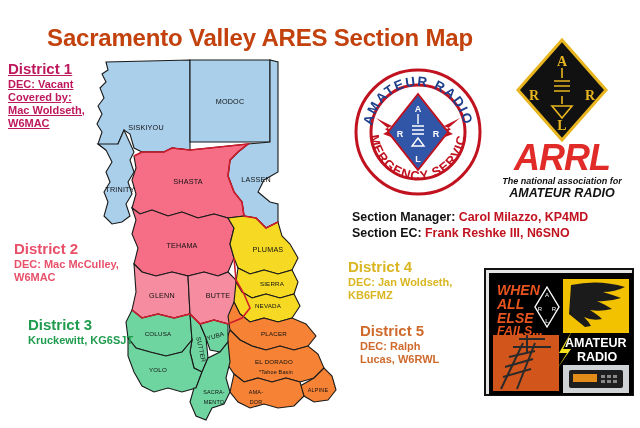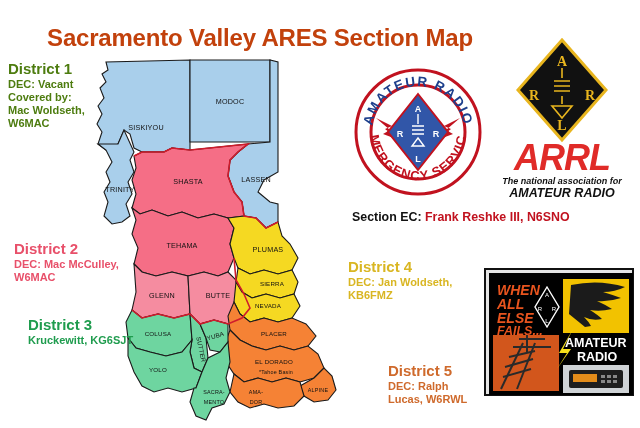--- a/index.html
+++ b/index.html
@@ -22,21 +22,21 @@
   .dline{fill:none;stroke:#d01c2c;stroke-width:1.6;}
 
   
   .dist{position:absolute;line-height:1.16;}
   .dist .hd{font-size:15px;font-weight:bold;margin-bottom:1px;}
   .dist .ln{font-size:11px;font-weight:bold;}
   .d1{left:8px;top:60px;color:#1d4f9c;}
   .d2{left:14px;top:240px;color:#e8506a;}
   .d3{left:28px;top:316px;color:#1f9c4e;}
   .d4{left:348px;top:258px;color:#d9b622;}
-  .d5{left:388px;top:322px;color:#cf6a2c;margin-top:40px;}
+  .d5{left:360px;top:322px;color:#cf6a2c;}
 
   
   .officers{position:absolute;left:352px;top:210px;line-height:1.25;}
   .officers .row{font-size:12.4px;font-weight:bold;color:#111;white-space:nowrap;}
   .officers .row .nm{color:#c1121f;}
 
   
   #ares{position:absolute;left:352px;top:66px;width:132px;height:132px;}
 
   
@@ -104,21 +104,21 @@
       <text class="clab sm" x="196" y="312">EL DORADO</text>
       <text class="clab tiny" x="198" y="322">*Tahoe Basin</text>
       <text class="clab tiny" x="136" y="342">SACRA-</text>
       <text class="clab tiny" x="136" y="352">MENTO</text>
       <text class="clab tiny" x="178" y="342">AMA-</text>
       <text class="clab tiny" x="178" y="352">DOR</text>
       <text class="clab tiny" x="240" y="340">ALPINE</text>
     </svg>
   </div>
 
-  <div class="dist d1" style="color: #4d7c0f;">
+  <div class="dist d1" style="color: #be185d; text-decoration: underline;">
     <div class="hd">District 1</div>
     <div class="ln">DEC: Vacant</div>
     <div class="ln">Covered by:</div>
     <div class="ln">Mac Woldseth,</div>
     <div class="ln">W6MAC</div>
   </div>
 
   <div class="dist d2" style="color: rgb(232, 80, 106);">
     <div class="hd">District 2</div>
     <div class="ln">DEC: Mac McCulley,</div>
@@ -136,20 +136,24 @@
     <div class="ln">KB6FMZ</div>
   </div>
 
   <div class="dist d5" style="color: rgb(207, 106, 44);">
     <div class="hd">District 5</div>
     <div class="ln">DEC: Ralph</div>
     <div class="ln">Lucas, W6RWL</div>
   </div>
 
   <div class="officers">
+    <div class="row">
+      <span>Section Manager:</span>
+      <span class="nm">Carol Milazzo, KP4MD</span>
+    </div>
     <div class="row">
       <span>Section EC:</span>
       <span class="nm">Frank Reshke III, N6SNO</span>
     </div>
   </div>
 
   <div id="ares">
     <svg width="132" height="132" viewBox="0 0 132 132" xmlns="http://www.w3.org/2000/svg">
       <defs>
         <path id="arcTop" d="M20,66 A46,46 0 0 1 112,66"></path>

